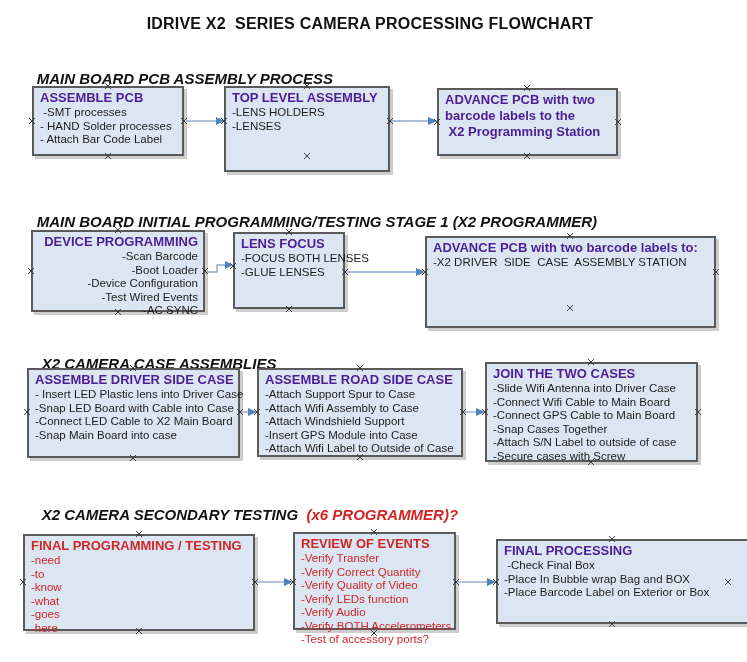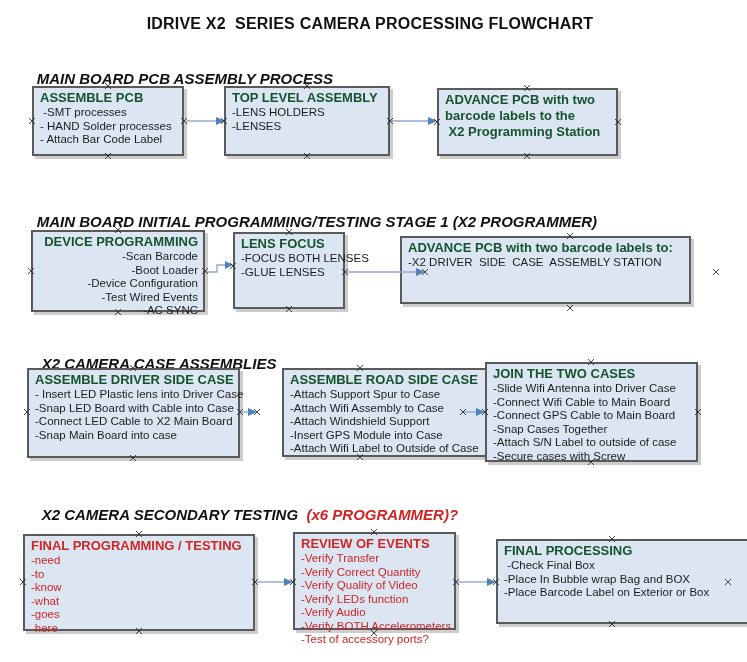--- a/index.html
+++ b/index.html
@@ -13,21 +13,21 @@
   }
   .section-heading {
     position:absolute; font-size:15px; font-weight:bold; color:#111; white-space:pre;font-style:italic;
   }
   .section-heading .red-part { color:#d22424; }
   .box {
     position:absolute; background:#dce6f2; border:2px solid #5a5a5a;
     box-shadow:3px 3px 0 rgba(145,145,145,0.45);
     padding:2px 5px 2px 6px; box-sizing:border-box; overflow:visible;
   }
-  .box-title { font-size:13px; font-weight:bold; line-height:16px; color:#14532d; white-space:pre; }
+  .box-title { font-size:13px; font-weight:bold; line-height:16px; color:#4c1d95; white-space:pre; }
   .box-item  { font-size:11.5px; line-height:13.5px; color:#1c1c1c; white-space:pre; }
   .red-box .box-title, .red-box .box-item { color:#cf2626; }
   svg.overlay { position:absolute; left:0; top:0; pointer-events:none; }
 </style>
 </head>
 <body>
 
 <div class="canvas">
 
   <div class="main-title">IDRIVE X2  SERIES CAMERA PROCESSING FLOWCHART</div>
@@ -45,21 +45,21 @@
     <span>X2 CAMERA SECONDARY TESTING</span><span class="red-part">  (x6 PROGRAMMER)?</span>
   </div>
 
   <div class="box" style="left:32px; top:86px; width:152px; height:70px;">
     <div class="box-title">ASSEMBLE PCB</div>
     <div class="box-item"> -SMT processes</div>
     <div class="box-item">- HAND Solder processes</div>
     <div class="box-item">- Attach Bar Code Label</div>
   </div>
 
-  <div class="box" style="left:224px; top:86px; width:166px; height:70px;">
+  <div class="box" style="left:224px; top:86px; width:166px; height:86px;">
     <div class="box-title">TOP LEVEL ASSEMBLY</div>
     <div class="box-item">-LENS HOLDERS</div>
     <div class="box-item">-LENSES</div>
   </div>
 
   <div class="box" style="left:437px; top:88px; width:181px; height:68px;">
     <div class="box-title">ADVANCE PCB with two
 barcode labels to the
  X2 Programming Station</div>
   </div>
@@ -72,34 +72,34 @@
     <div class="box-item">-Test Wired Events</div>
     <div class="box-item">-AC SYNC</div>
   </div>
 
   <div class="box" style="left:233px; top:232px; width:112px; height:77px;">
     <div class="box-title">LENS FOCUS</div>
     <div class="box-item">-FOCUS BOTH LENSES</div>
     <div class="box-item">-GLUE LENSES</div>
   </div>
 
-  <div class="box" style="left:400px; top:236px; width:291px; height:68px;">
+  <div class="box" style="left:425px; top:236px; width:291px; height:92px;">
     <div class="box-title">ADVANCE PCB with two barcode labels to:</div>
     <div class="box-item">-X2 DRIVER  SIDE  CASE  ASSEMBLY STATION</div>
   </div>
 
   <div class="box" style="left:27px; top:368px; width:213px; height:90px;">
     <div class="box-title">ASSEMBLE DRIVER SIDE CASE</div>
     <div class="box-item">- Insert LED Plastic lens into Driver Case</div>
     <div class="box-item">-Snap LED Board with Cable into Case</div>
     <div class="box-item">-Connect LED Cable to X2 Main Board</div>
     <div class="box-item">-Snap Main Board into case</div>
   </div>
 
-  <div class="box" style="left:257px; top:368px; width:206px; height:89px;margin-left:25px;">
+  <div class="box" style="left:257px; top:368px; width:206px; height:89px;">
     <div class="box-title">ASSEMBLE ROAD SIDE CASE</div>
     <div class="box-item">-Attach Support Spur to Case</div>
     <div class="box-item">-Attach Wifi Assembly to Case</div>
     <div class="box-item">-Attach Windshield Support</div>
     <div class="box-item">-Insert GPS Module into Case</div>
     <div class="box-item">-Attach Wifi Label to Outside of Case</div>
   </div>
 
   <div class="box" style="left:485px; top:362px; width:213px; height:100px;">
     <div class="box-title">JOIN THE TWO CASES</div>

